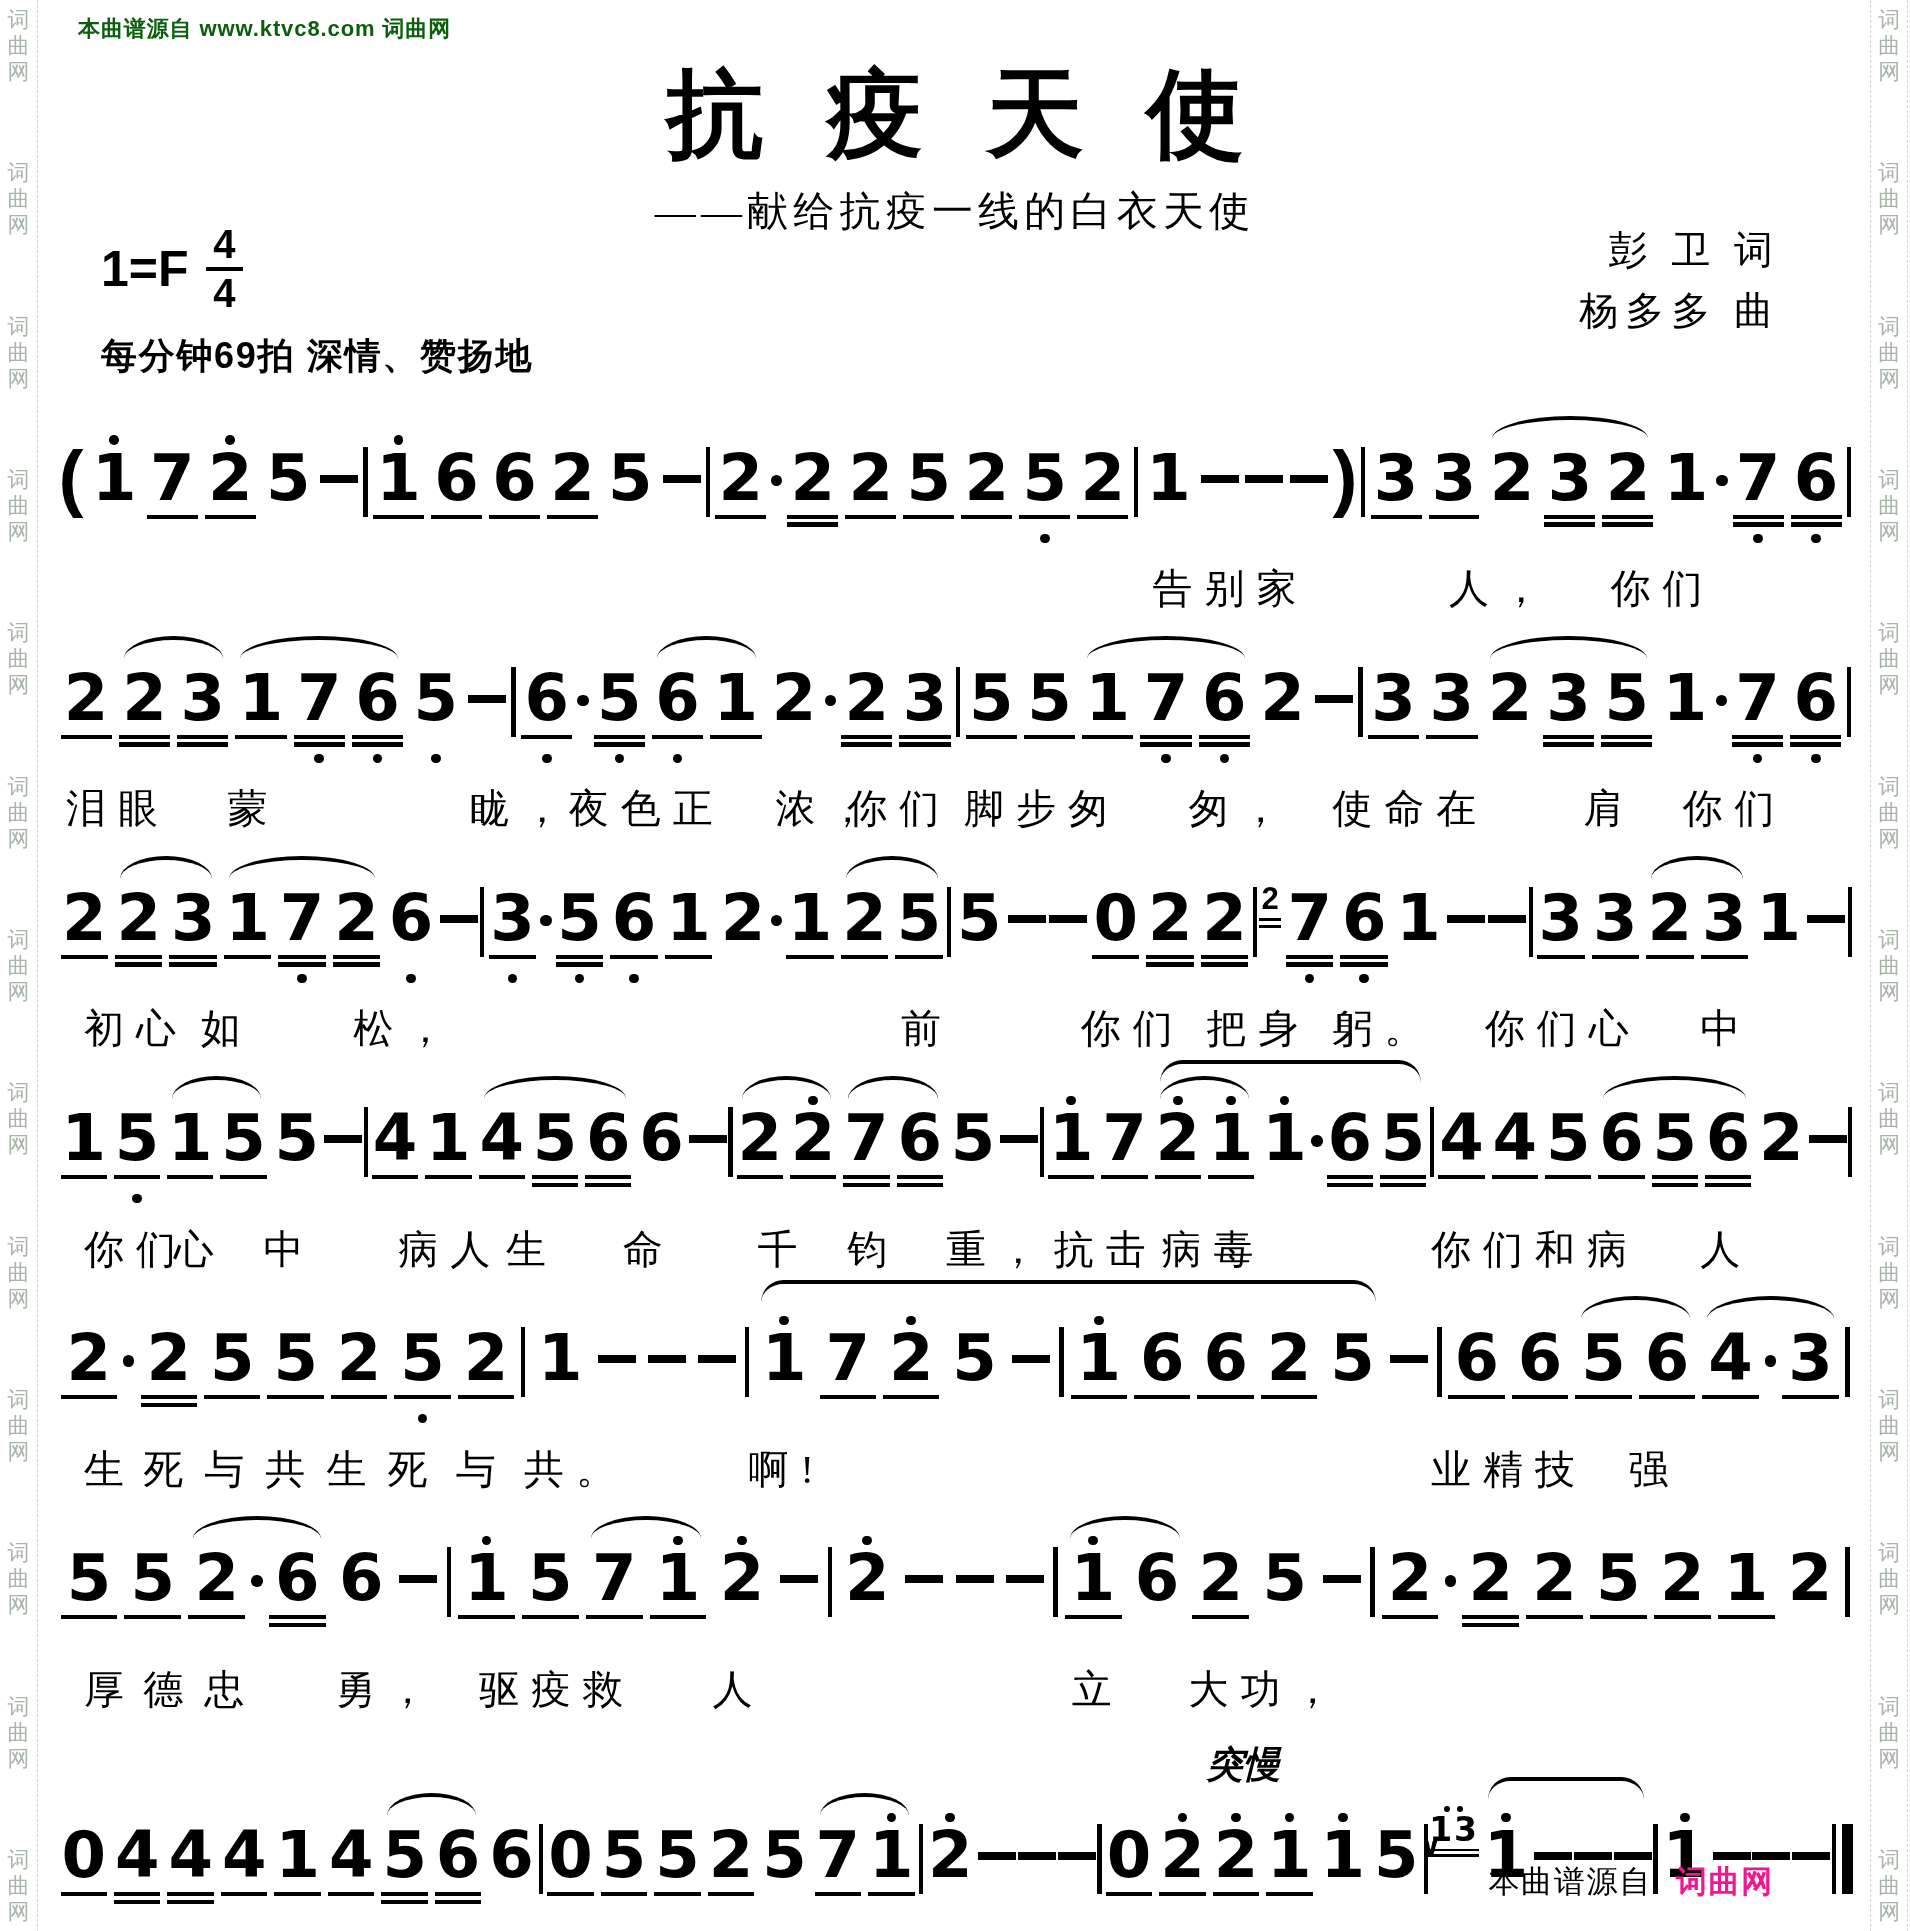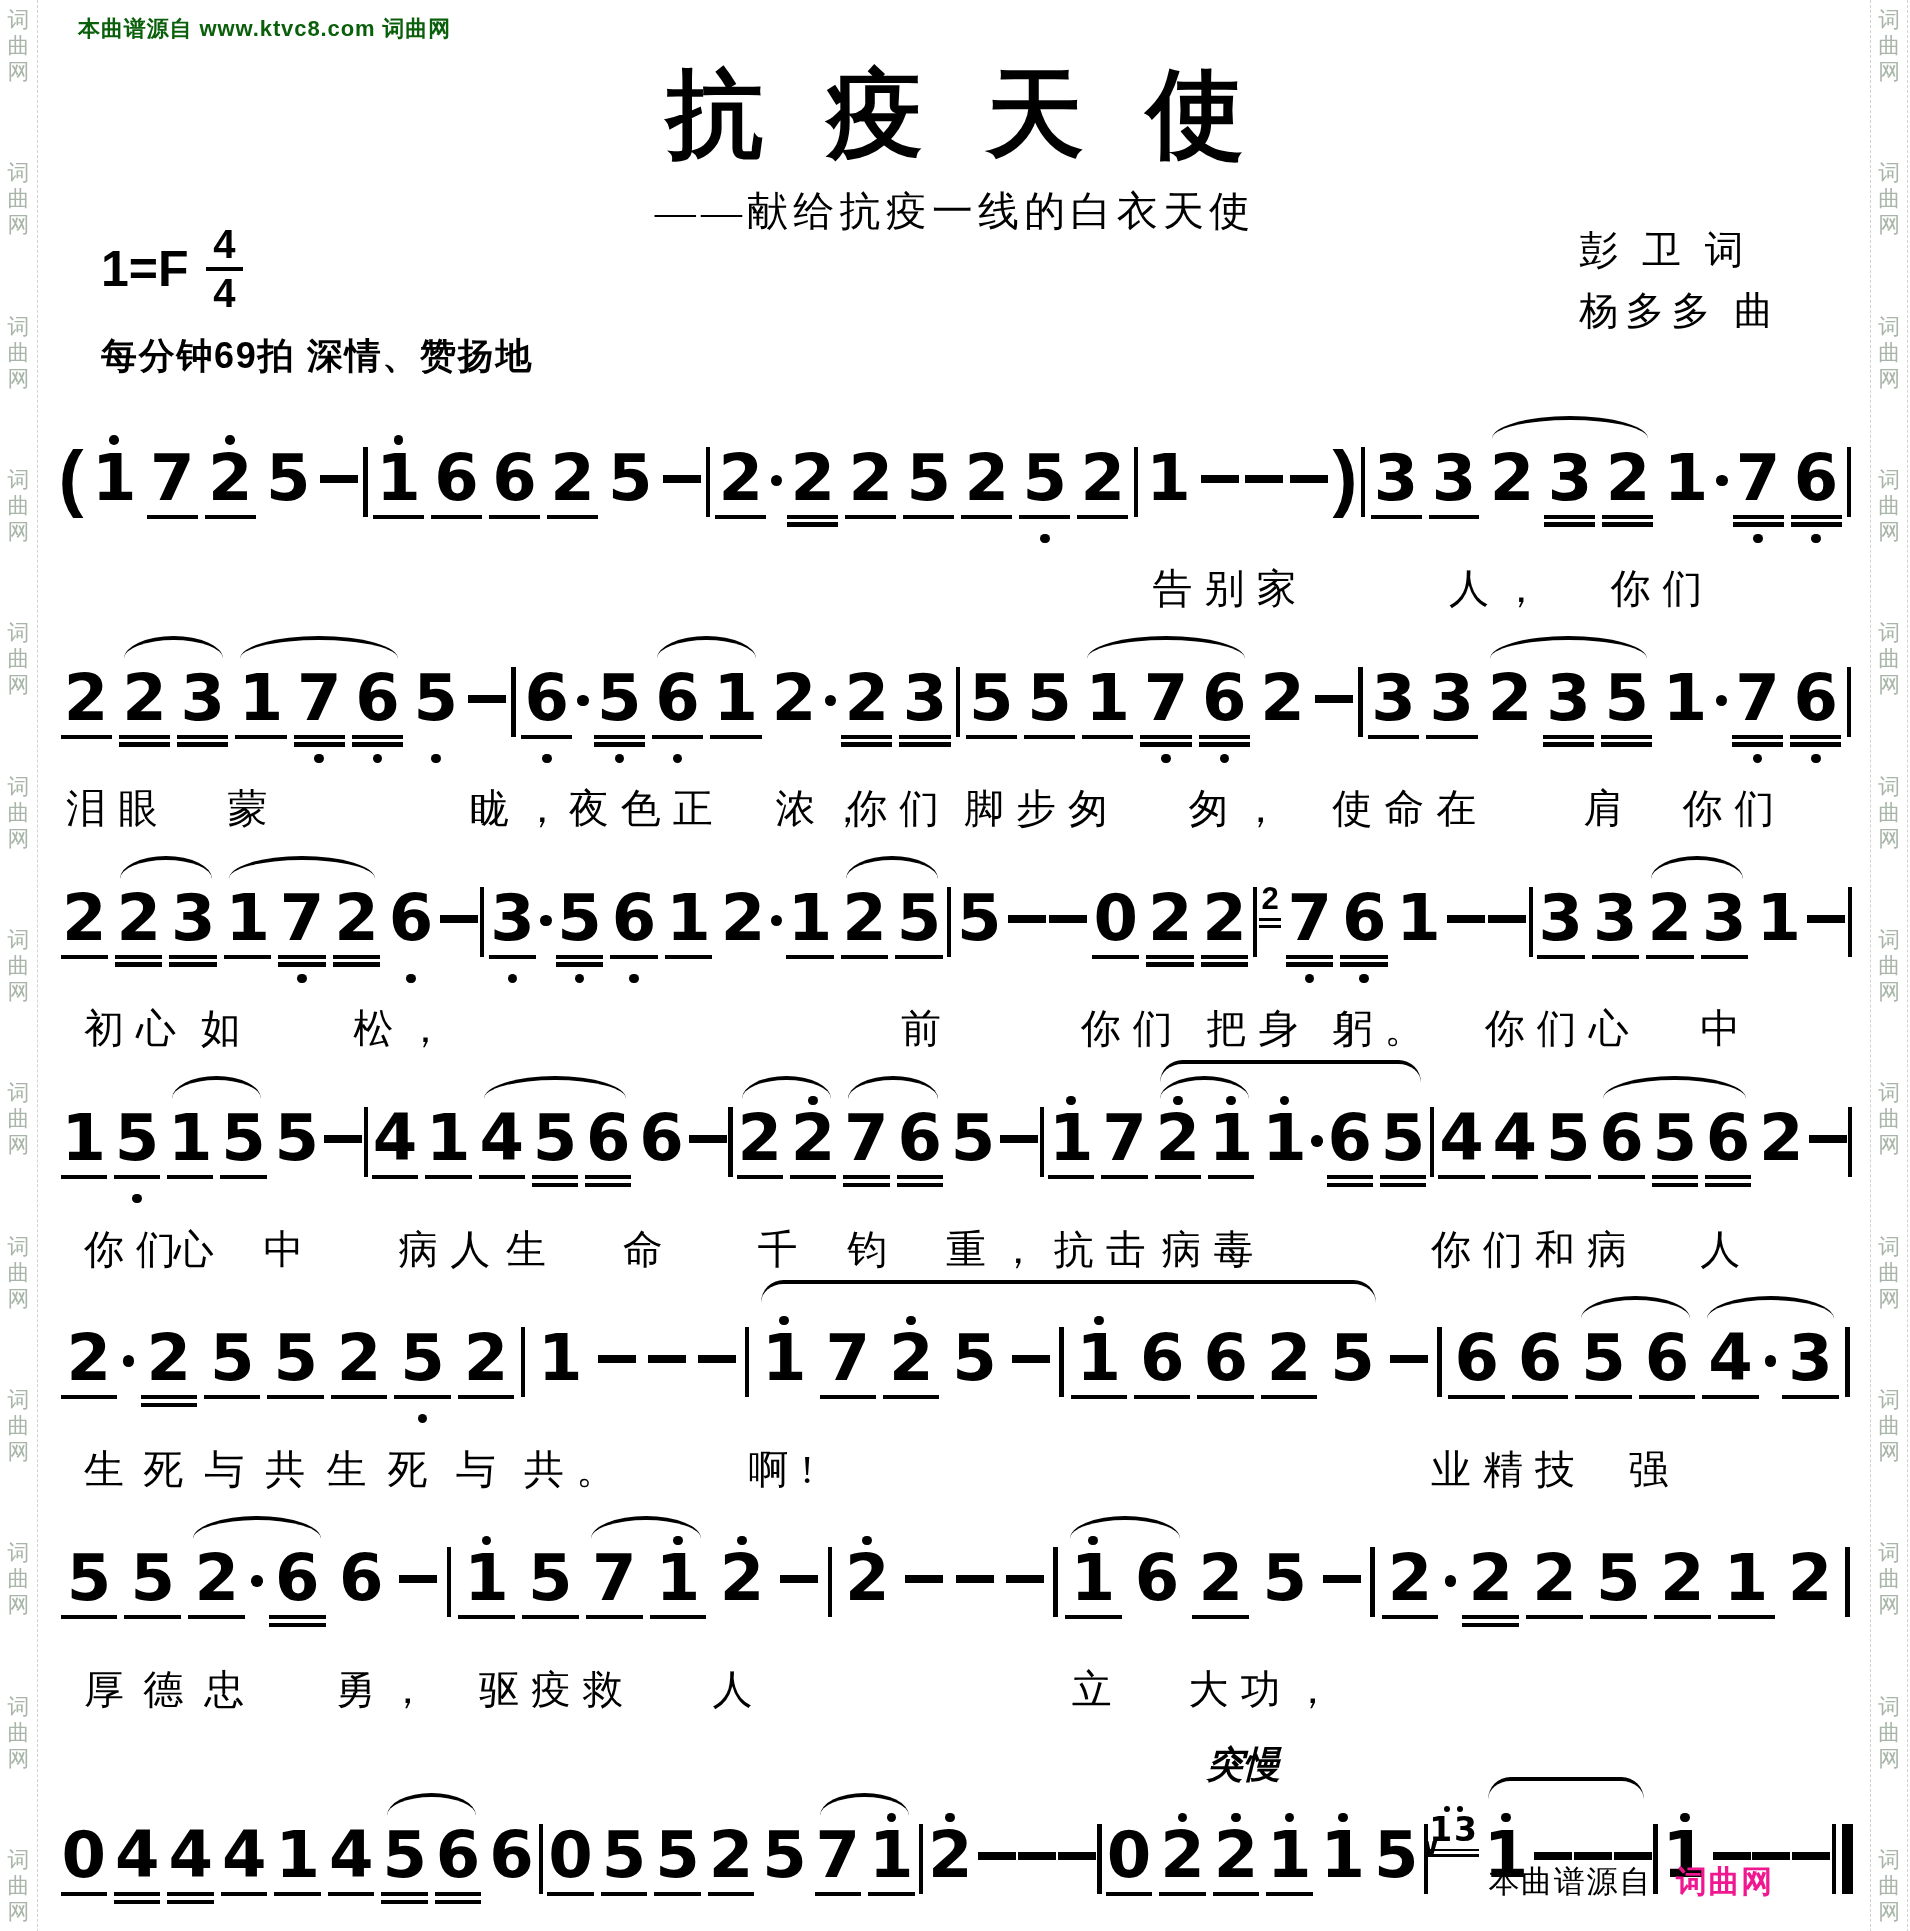--- a/index.html
+++ b/index.html
@@ -20,21 +20,21 @@
          font-family:"Liberation Serif","DejaVu Serif",serif;font-weight:bold;
          font-size:97px;letter-spacing:63px;padding-left:63px;}
   .subtitle{position:absolute;left:0;right:0;top:184px;text-align:center;
             font-family:"Liberation Serif","DejaVu Serif",serif;font-size:41px;letter-spacing:5.2px;}
   .keyblock{position:absolute;left:101px;top:224px;display:flex;align-items:center;}
   .keysig{font-size:50px;font-weight:bold;}
   .frac{margin-left:17.4px;display:flex;flex-direction:column;align-items:center;}
   .frac .ft{font-size:40px;font-weight:bold;line-height:40px;}
   .frac .fl{width:37px;height:4.3px;background:#000;margin:2.6px 0;}
   .tempo{position:absolute;left:101px;top:332px;font-size:36px;font-weight:bold;letter-spacing:1.7px;}
-  .credits{position:absolute;right:130px;top:219px;text-align:left;
+  .credits{position:absolute;right:130px;top:219px;text-align:right;
            font-family:"Liberation Serif","DejaVu Serif",serif;font-size:39px;line-height:61px;letter-spacing:7px;}
   
   #score{position:absolute;left:0;right:0;top:393px;}
   .sline{position:relative;margin:26px 57px 0 57px;}
   .sline.hasann{margin-top:83px;}
   .ann{position:absolute;top:-56px;font-size:37px;font-weight:bold;}
   .notes{display:flex;justify-content:space-between;align-items:flex-start;}
   .tok{display:flex;flex-direction:column;align-items:center;flex-grow:1;min-width:0;}
   .note{padding:0 3.5px;}
   .ab{height:26px;display:flex;align-items:flex-end;justify-content:center;}

